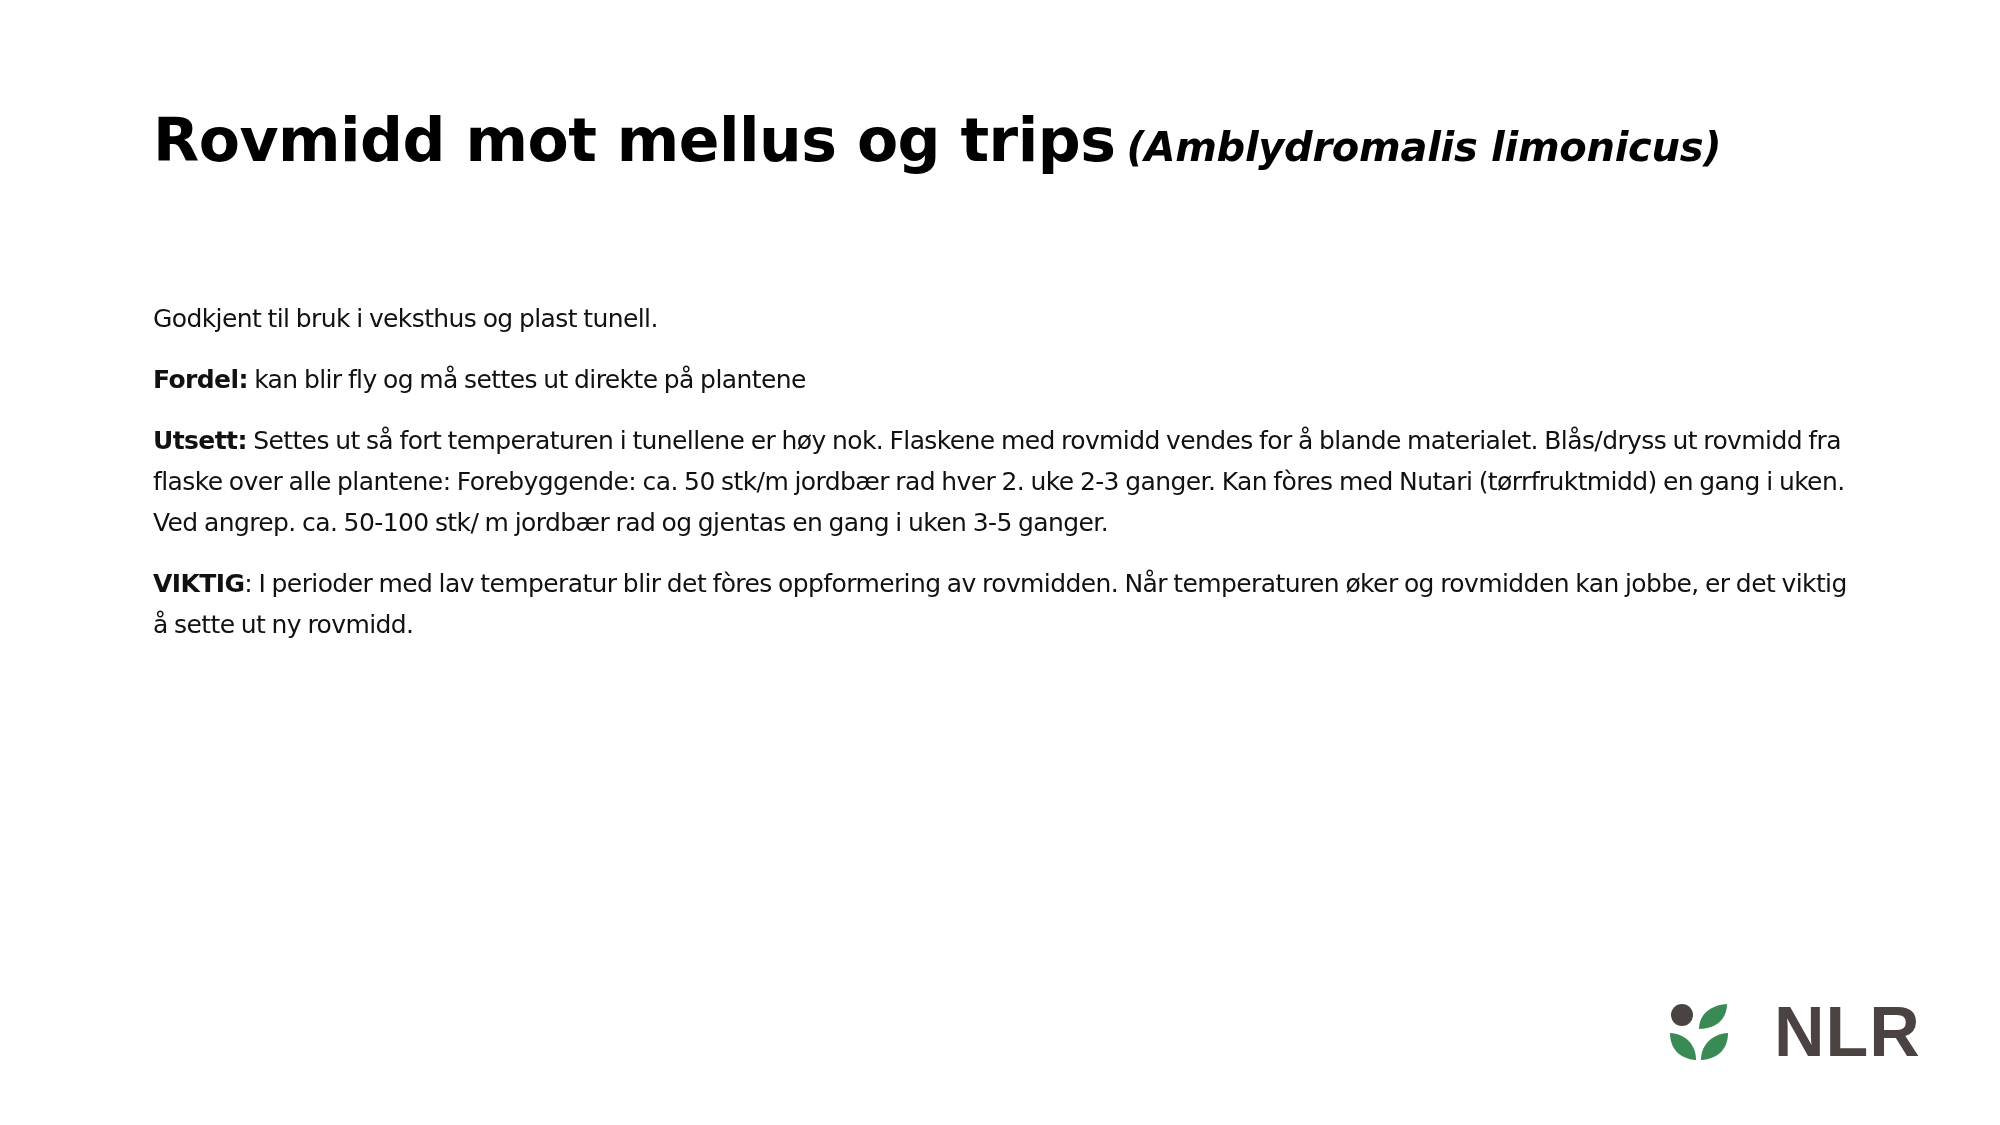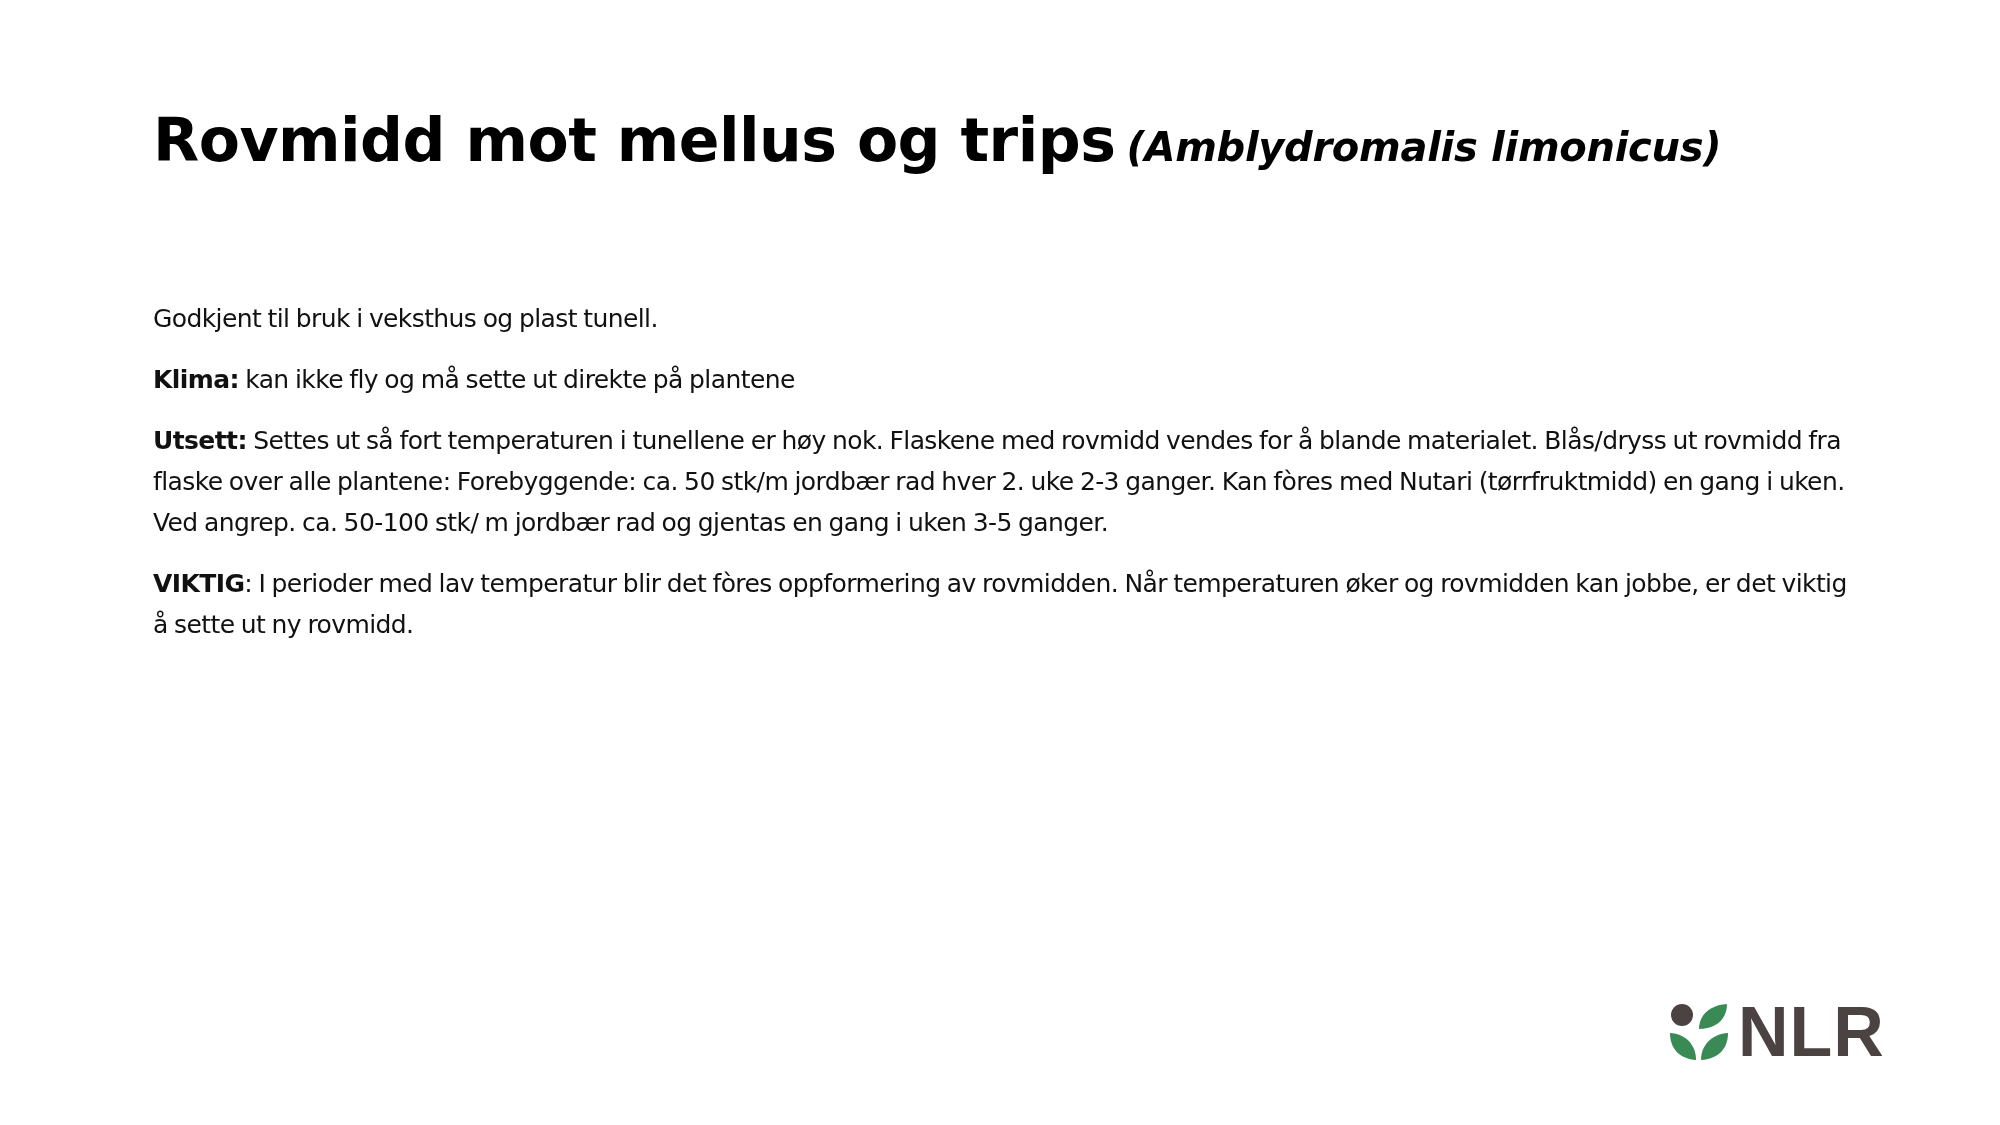--- a/index.html
+++ b/index.html
@@ -56,20 +56,21 @@
     .para .label {
       font-weight: bold;
     }
     .logo {
       position: absolute;
       left: 1668px;
       top: 1000px;
       display: flex;
       align-items: center;
       height: 64px;
+      gap: 36px;
     }
     .logo .mark {
       width: 62px;
       height: 62px;
       margin-right: 8px;
     }
     .logo .wordmark {
       font-family: "Liberation Sans", sans-serif;
       font-weight: bold;
       font-size: 70px;
@@ -83,21 +84,21 @@
 
 <h1 class="title">
   <span class="main">Rovmidd mot mellus og trips</span>
   <span class="latin">(Amblydromalis limonicus)</span>
 </h1>
 
 <div class="body-text">
   <p class="para">Godkjent til bruk i veksthus og plast tunell.</p>
 
 
-  <p class="para"><span class="label">Klima:</span><span> kan ikke fly og må sette ut direkte på plantene</span></p>
+  <p class="para"><span class="label">Fordel:</span><span> kan blir fly og må settes ut direkte på plantene</span></p>
 
 
 
   <p class="para"><span class="label">Utsett:</span><span> Settes ut så fort temperaturen i tunellene er høy nok. Flaskene med rovmidd vendes for å blande materialet. Blås/dryss ut rovmidd fra flaske over alle plantene: Forebyggende: ca. 50 stk/m jordbær rad hver 2. uke 2-3 ganger. Kan fòres med Nutari (tørrfruktmidd) en gang i uken. Ved angrep. ca. 50-100 stk/ m jordbær rad og gjentas en gang i uken 3-5 ganger.</span></p>
 
   <p class="para"><span class="label">VIKTIG</span><span>: I perioder med lav temperatur blir det fòres oppformering av rovmidden. Når temperaturen øker og rovmidden kan jobbe, er det viktig å sette ut ny rovmidd.</span></p>
 </div>
 
 <div class="logo">
   <svg class="mark" viewBox="0 0 62 62" xmlns="http://www.w3.org/2000/svg">

